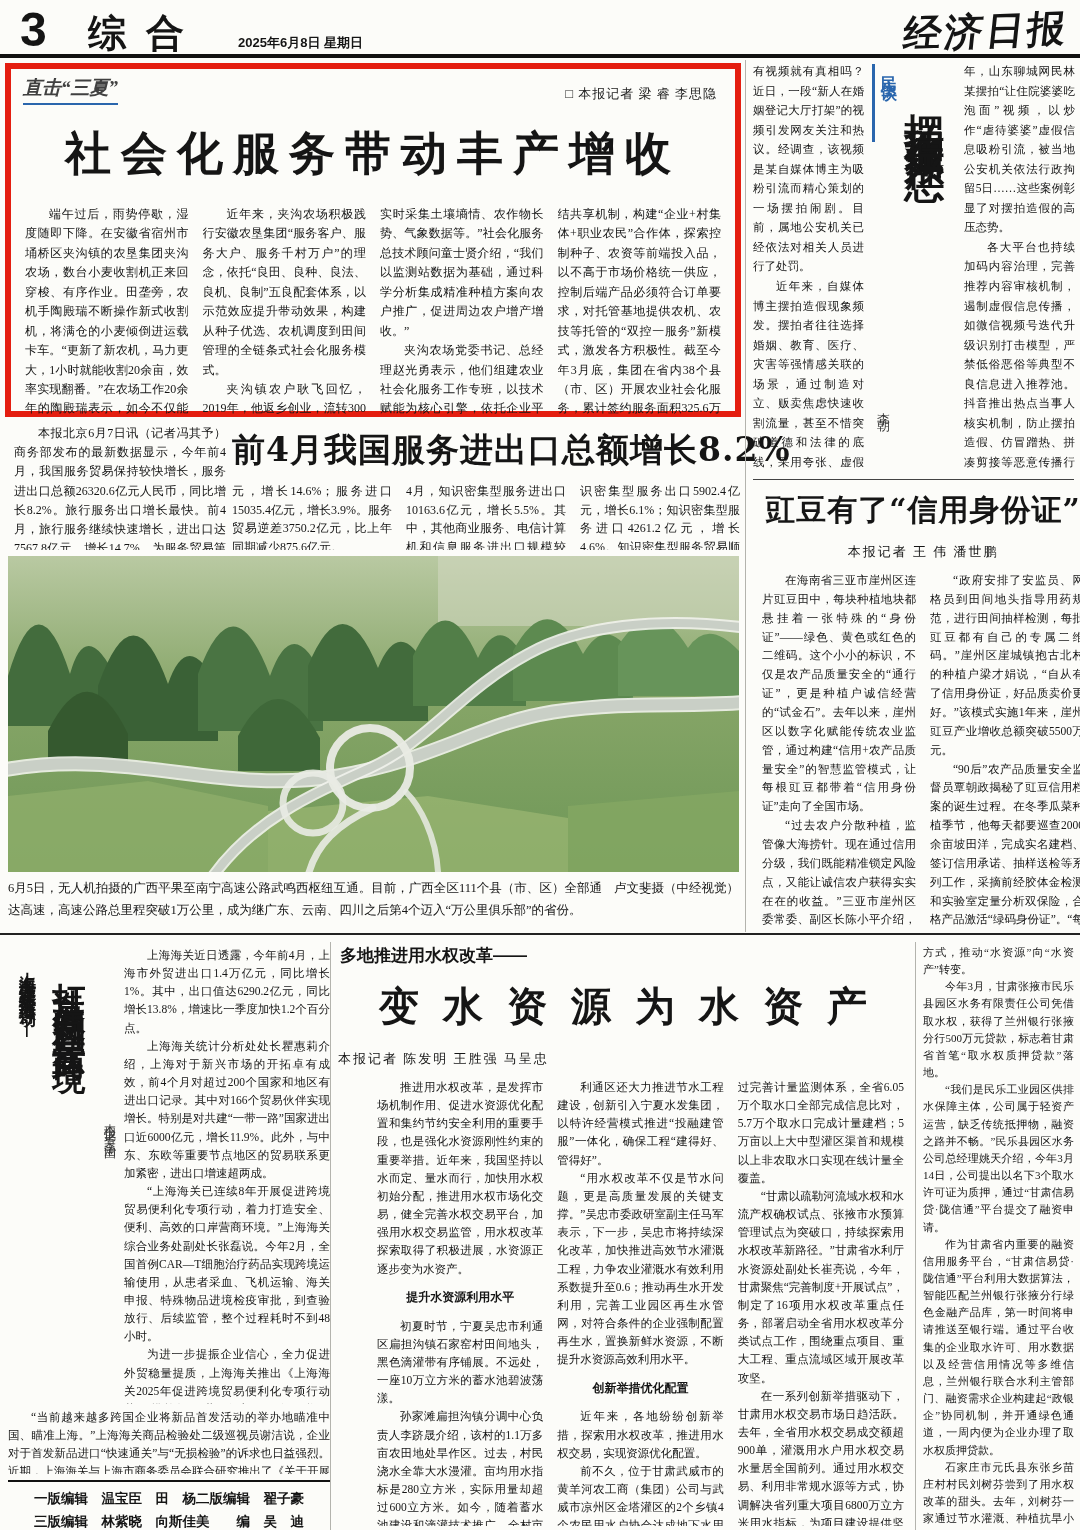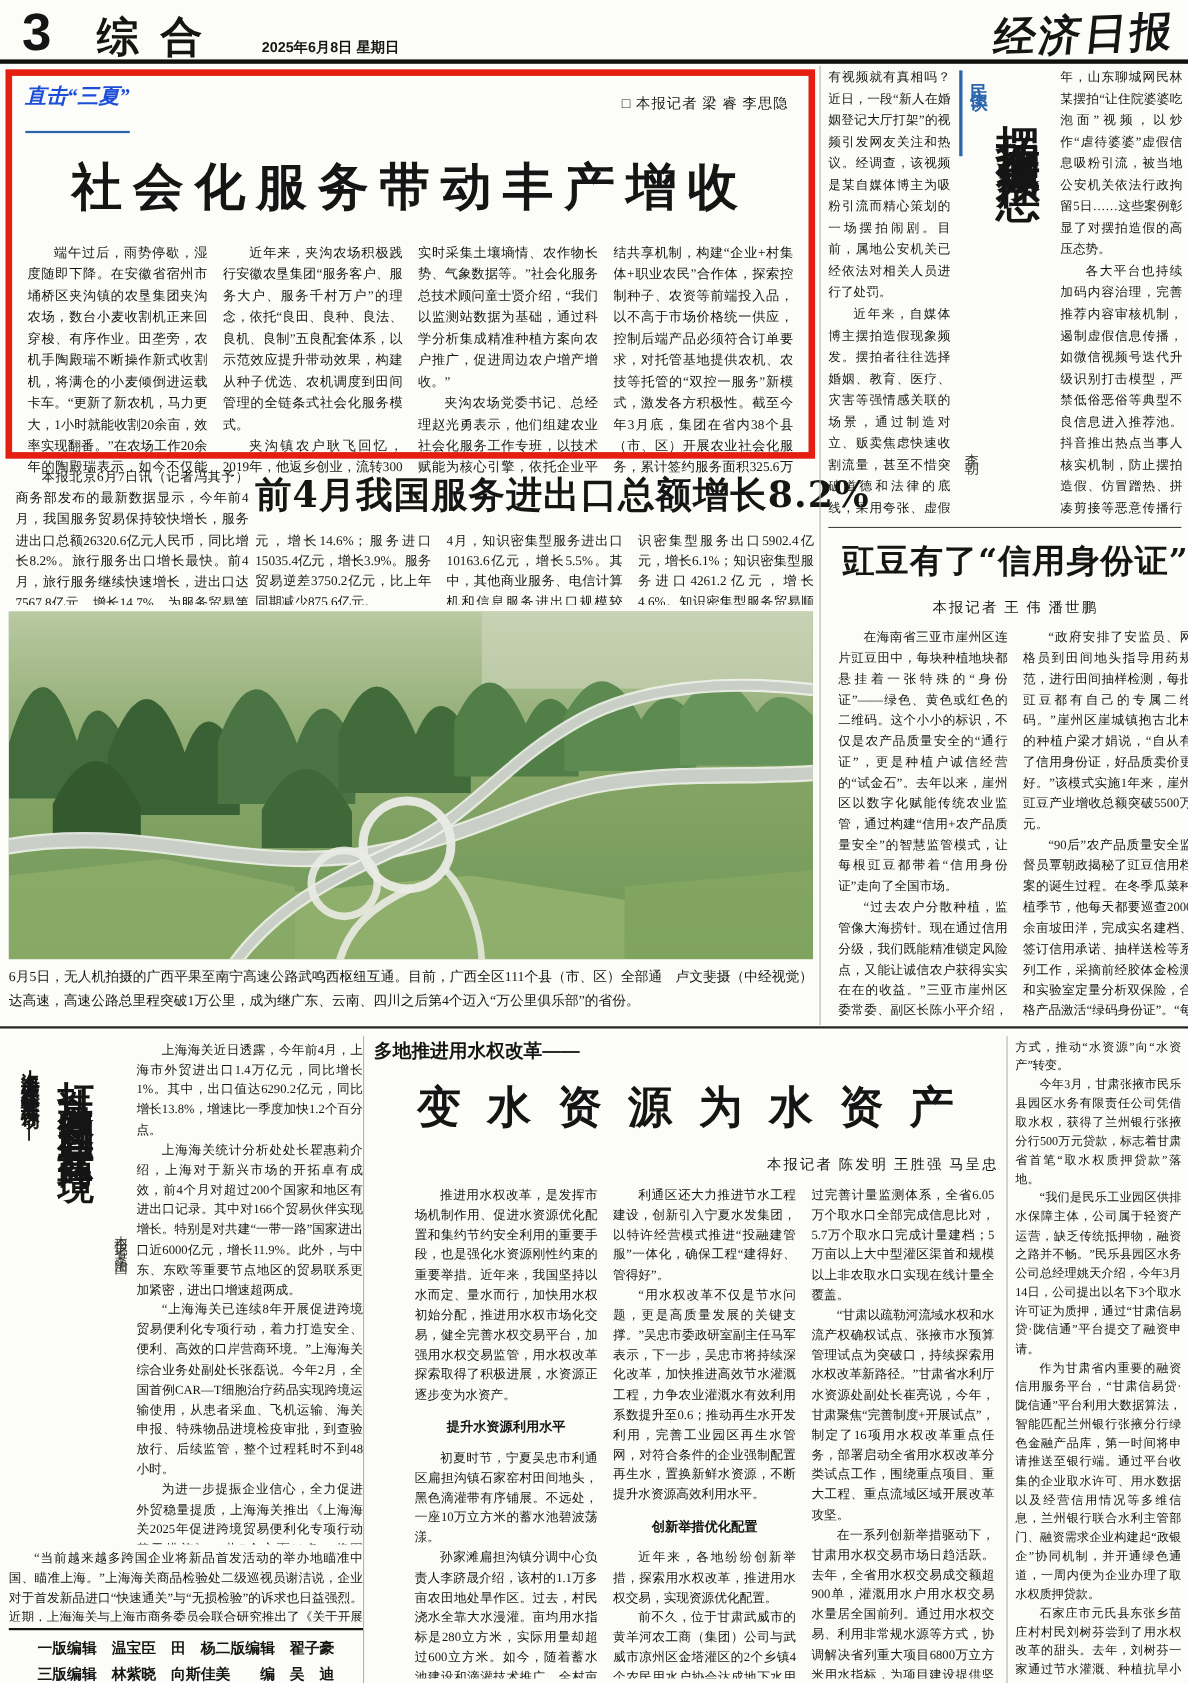--- a/index.html
+++ b/index.html
@@ -8,21 +8,21 @@
 
   
   .hdr { position:absolute; left:0; top:0; width:1080px; height:58px; border-bottom:4px solid #111; }
   .hdr-num { position:absolute; left:20px; top:2px; font-size:48px; font-weight:900; font-family:"Liberation Sans", sans-serif; }
   .hdr-sec { position:absolute; left:88px; top:8px; font-size:38px; font-weight:700; letter-spacing:20px; font-family:"Liberation Sans", sans-serif; }
   .hdr-date { position:absolute; left:238px; top:34px; font-size:13px; font-weight:700; font-family:"Liberation Sans", sans-serif; }
   .masthead { position:absolute; right:12px; top:6px; font-size:38px; font-weight:900; font-family:"DejaVu Serif", serif; transform:skewX(-8deg) rotate(-2deg); letter-spacing:3px; }
 
   
   .lead { position:absolute; left:5px; top:63px; width:736px; height:354px; border:6px solid #e41e10; background:#fcfcf9; padding:6px 12px; }
-  .lead-kicker { display:inline-block; color:#1d4ed8; font-size:19px; font-weight:900; border-bottom:2px solid #2a66ad; padding-bottom:18px; font-style:italic; }
+  .lead-kicker { display:inline-block; color:#404040; font-size:19px; font-weight:900; border-bottom:2px solid #2a66ad; padding-bottom:2px; font-style:italic; }
   .lead-byline { position:absolute; right:18px; top:16px; font-size:13px; color:#222; letter-spacing:1px; }
   .lead-headline { text-align:center; font-size:46px; font-weight:900; letter-spacing:10px; margin-top:18px; font-family:"Liberation Sans", sans-serif; white-space:nowrap; }
   .lead-cols { display:flex; gap:14px; margin-top:20px; padding:0 2px; height:214px; overflow:hidden; }
   .lead-cols .col { flex:1; font-size:12px; line-height:1.62; text-align:justify; overflow:hidden; }
 
   p.para { text-indent:2em; }
   .cont1 p.para:first-child { text-indent:0; }
 
   
   .services { position:absolute; left:0; top:420px; width:745px; height:134px; }
@@ -59,21 +59,21 @@
   .cu-headline { position:absolute; left:46px; top:14px; writing-mode:vertical-rl; font-size:33px; font-weight:900; letter-spacing:7px; height:452px; font-family:"Liberation Sans", sans-serif; }
   .cu-byline { position:absolute; left:101px; top:172px; writing-mode:vertical-rl; font-size:12px; letter-spacing:3px; color:#333; }
   .cu-body { position:absolute; left:124px; top:4px; width:206px; height:458px; font-size:11.5px; line-height:1.58; text-align:justify; overflow:hidden; }
   .cu-wide { position:absolute; left:8px; top:466px; width:322px; height:66px; font-size:11.5px; line-height:1.58; text-align:justify; overflow:hidden; }
   .editors { position:absolute; left:8px; top:538px; width:322px; border-top:2px solid #111; padding:8px 6px 0; font-size:13.5px; font-weight:700; }
   .editors .row { display:flex; justify-content:center; margin-bottom:5px; }
 
   .water { position:absolute; left:338px; top:942px; width:570px; height:588px; overflow:hidden; }
   .wa-kicker { font-size:17px; font-weight:900; margin:2px 0 0 2px; font-family:Liberation Sans, sans-serif; }
   .wa-headline { text-align:center; font-size:40px; font-weight:900; letter-spacing:24px; margin-top:12px; font-family:"Liberation Sans", sans-serif; white-space:nowrap; text-indent:24px; }
-  .wa-byline { text-align:right; font-size:13px; margin:16px 0 10px; letter-spacing:2px; }
+  .wa-byline { text-align:left; font-size:13px; margin:16px 0 10px; letter-spacing:2px; }
   .wa-cols { display:flex; gap:14px; height:448px; overflow:hidden; padding:0 4px;margin-left:35px; }
   .wa-cols .col { flex:1; font-size:11.5px; line-height:1.58; text-align:justify; overflow:hidden; }
   .subhead { text-align:center; font-weight:900; font-size:12px; margin:10px 0; text-indent:0; font-family:"DejaVu Serif", serif; }
 
   .water-right { position:absolute; left:923px; top:944px; width:151px; height:584px; font-size:11px; line-height:1.56; text-align:justify; overflow:hidden; }
 </style>
 </head>
 <body>
 
 <div class="page">

